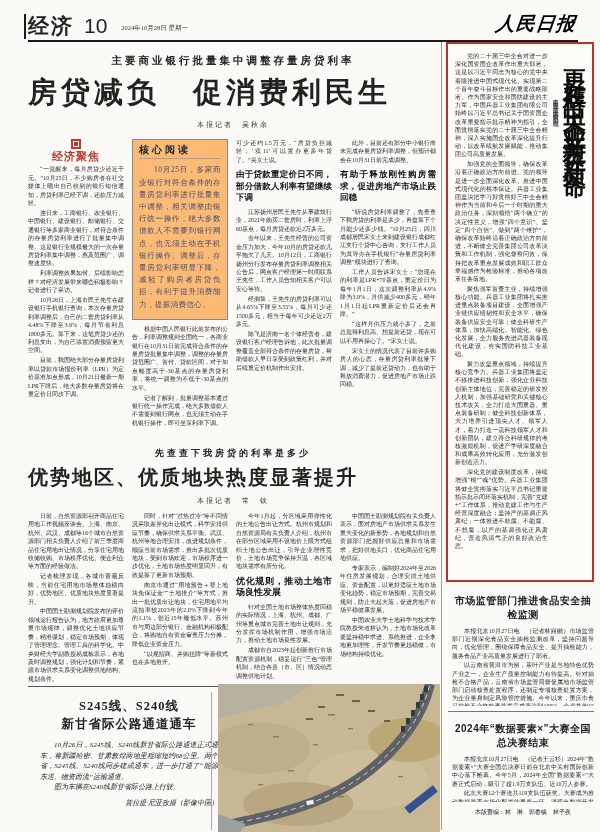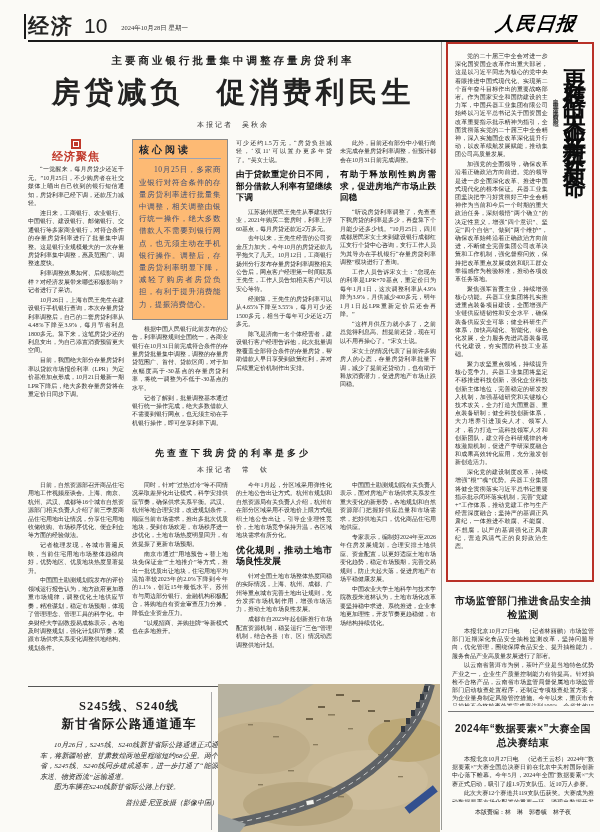--- a/index.html
+++ b/index.html
@@ -9,21 +9,21 @@
   .bracket{position:absolute;left:24px;top:14px;width:2px;height:25px;background:#1a1a1a;}
   .header-bar{position:absolute;left:28px;top:12px;width:550px;height:28px;border-bottom:2px solid #1a1a1a;}
   .section-name{font-family:"Liberation Sans",sans-serif;font-size:21px;font-weight:bold;letter-spacing:2px;}
   .page-no{font-family:"Liberation Sans",sans-serif;font-size:21px;margin-left:10px;}
   .hdr-date{font-size:6.5px;margin-left:14px;color:#333;position:relative;top:-3px;}
   .masthead{position:absolute;right:2px;bottom:3px;font-size:19px;font-weight:bold;font-style:italic;
             transform:skewX(-6deg);letter-spacing:1px;color:#000;}
   
   .lead{position:absolute;left:28px;top:54px;width:410px;}
   .kicker{text-align:center;font-family:"Liberation Sans",sans-serif;font-size:10.5px;font-weight:bold;letter-spacing:3px;}
-  .headline{text-align:center;font-family:"Liberation Sans",sans-serif;font-size:29px;font-weight:900;
+  .headline{text-align:left;font-family:"Liberation Sans",sans-serif;font-size:29px;font-weight:900;
             letter-spacing:4px;margin-top:5px;white-space:nowrap;}
   .byline{text-align:center;font-size:7px;color:#333;margin-top:7px;letter-spacing:2px;}
   .cols{display:flex;gap:8px;margin-top:9px;}
   .col{width:96px;height:302px;overflow:hidden;font-size:6px;line-height:8.4px;text-align:justify;color:#2a2a2a;}
   .col p{margin:0 0 1.5px;text-indent:2em;}
   .col p.frag{text-indent:0;}
   .subhead{font-family:"Liberation Sans",sans-serif;font-size:8.5px;line-height:11.5px;font-weight:bold;
            color:#111;margin:5px 0 4px;text-indent:0;}
   .badge-row{display:flex;align-items:center;gap:3px;margin-bottom:5px;flex-direction:column;}
   .badge-ico{position:relative;width:10px;height:10px;background:#c0392b;flex:0 0 auto;}
@@ -144,20 +144,21 @@
         <p>聚焦强军首责主业，持续增强核心功能。兵器工业集团将扎实推进重点装备项目建设，全面增强产业链供应链韧性和安全水平，确保装备供应安全可靠；健全科研生产体系，加快高端化、智能化、绿色化发展，全力服务先进武器装备现代化建设，夯实国防科技工业基础。</p>
         <p>聚力攻坚重点领域，持续提升核心竞争力。兵器工业集团将坚定不移推进科技创新，强化企业科技创新主体地位，完善稳定的研发投入机制，加强基础研究和关键核心技术攻关，全力打造大国重器、重点装备研制；健全科技创新体系，大力培养引进顶尖人才、领军人才，着力打造一流科技领军人才和创新团队，建立符合科研规律的考核激励机制，促进产学研深度融合和成果高效转化应用，充分激发创新创造活力。</p>
         <p>深化党的建设制度改革，持续增强“根”“魂”优势。兵器工业集团将健全贯彻落实习近平总书记重要指示批示闭环落实机制，完善“党建+”工作体系，推动党建工作与生产经营深度融合；坚持严的基调正风肃纪，一体推进不敢腐、不能腐、不想腐，以严的基调强化正风肃纪，营造风清气正的良好政治生态。</p>
       </div>
     <div class="rb-byline">中共中国兵器工业集团有限公司党组</div>
     <div class="rb-title">更好履行中央企业新责任新使命</div>
   </div>
 
   <div class="land">
     <div class="kicker">先查查下我房贷的利率是多少</div>
+    <div class="headline">优势地区、优质地块热度显著提升</div>
     <div class="byline">本报记者　常　钦</div>
     <div class="cols">
       <div class="col">
         <div>
             <p>日前，自然资源部召开商品住宅用地工作视频座谈会。上海、南京、杭州、武汉、成都等16个城市自然资源部门相关负责人介绍了前三季度商品住宅用地出让情况，分享住宅用地收储收购、市场秩序优化、便企利企等方面的经验做法。</p>
             <p>记者梳理发现，各城市普遍反映，当前住宅用地市场整体趋稳向好，优势地区、优质地块热度显著提升。</p>
           </div>
         <div>
             <p>中国国土勘测规划院发布的评价领域运行报告认为，地方政府更加尊重市场规律，调整优化土地供应节奏，精准谋划，稳定市场预期，体现了管理理念、管理工具的科学化。中央财经大学副教授易成栋表示，各地及时调整规划，强化计划和节奏，紧跟市场供求关系变化调整供地结构、规划条件。</p>
           </div>

